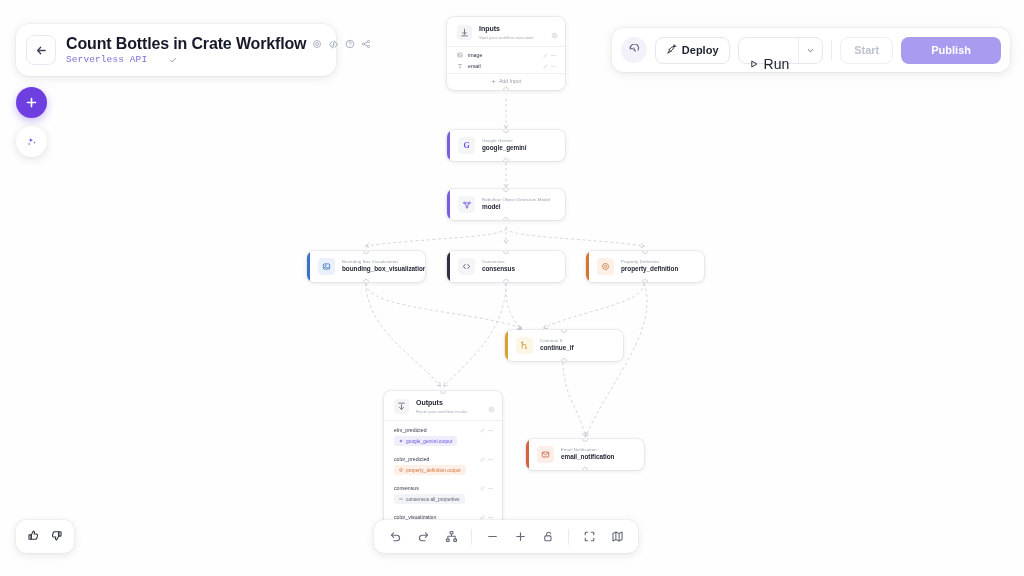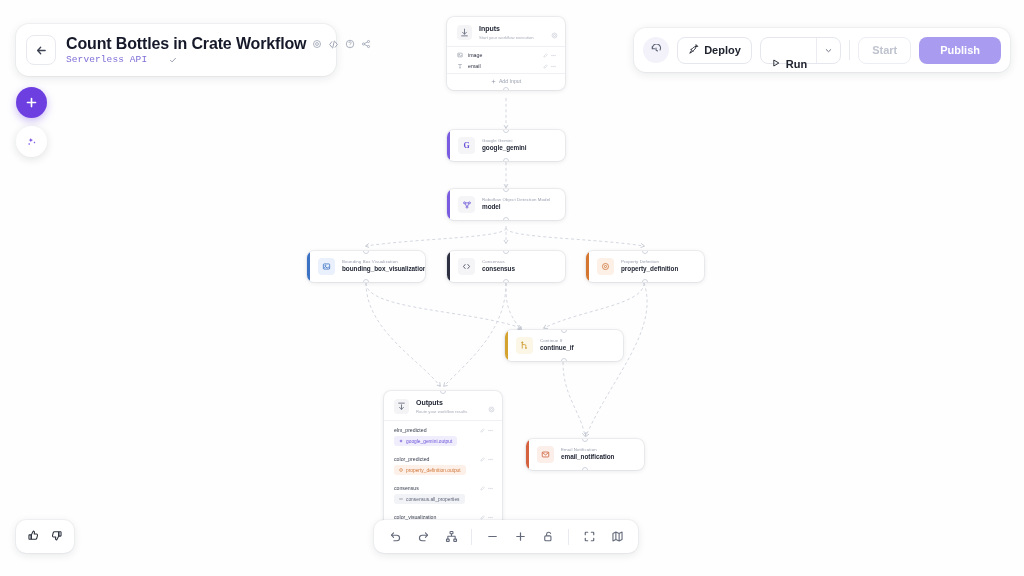--- a/index.html
+++ b/index.html
@@ -46,30 +46,30 @@
   .hist-btn {
     width: 26px; height: 26px; border-radius: 50%; background: #f3f2fa;
     display: flex; align-items: center; justify-content: center; color: #5d6377;
   }
   .pill {
     height: 27px; border: 1px solid #e6e7ee; border-radius: 8px; background: #fff;
     display: flex; align-items: center; gap: 5px; padding: 0 10px;
     font-size: 11px; font-weight: 600; color: #20242f;
   }
   .split { display: flex; align-items: center; border: 1px solid #e6e7ee; border-radius: 8px; height: 27px; background:#fff; }
-  .split .sp-main { display: flex; align-items: center; gap: 5px; padding: 0 9px 0 10px; font-size: 11px; font-weight: 700; color:#20242f; height:100%;margin-top:28px; }
+  .split .sp-main { display: flex; align-items: center; gap: 5px; padding: 0 9px 0 10px; font-size: 14px; font-weight: 400; color:#20242f; height:100%;margin-top:28px; }
   .split .sp-caret { display: flex; align-items: center; justify-content: center; width: 24px; height: 100%; border-left: 1px solid #ececf2; color: #5d6377; }
   .vdiv { width: 1px; height: 20px; background: #e9eaf0; }
   .btn-save {
     height: 27px; padding: 0 13px; border-radius: 8px; border: 1px solid #eceef3;
     background: #fff; font-size: 11px; font-weight: 600; color: #bfc3ce;
     display: flex; align-items: center;
   }
   .btn-publish {
-    height: 27px; padding: 0 21px; border-radius: 8px; border: none;
+    height: 27px; padding: 0 30px; border-radius: 8px; border: none;
     background: #a99cf0; font-size: 11px; font-weight: 600; color: #fff;
     display: flex; align-items: center;
   }
 
   
   .fab {
     position: absolute; left: 16px; width: 31px; height: 31px; border-radius: 50%;
     display: flex; align-items: center; justify-content: center;
   }
   .fab-add { top: 87px; background: #6d3fe0; color: #fff; box-shadow: 0 3px 9px rgba(109,63,224,.35); }

